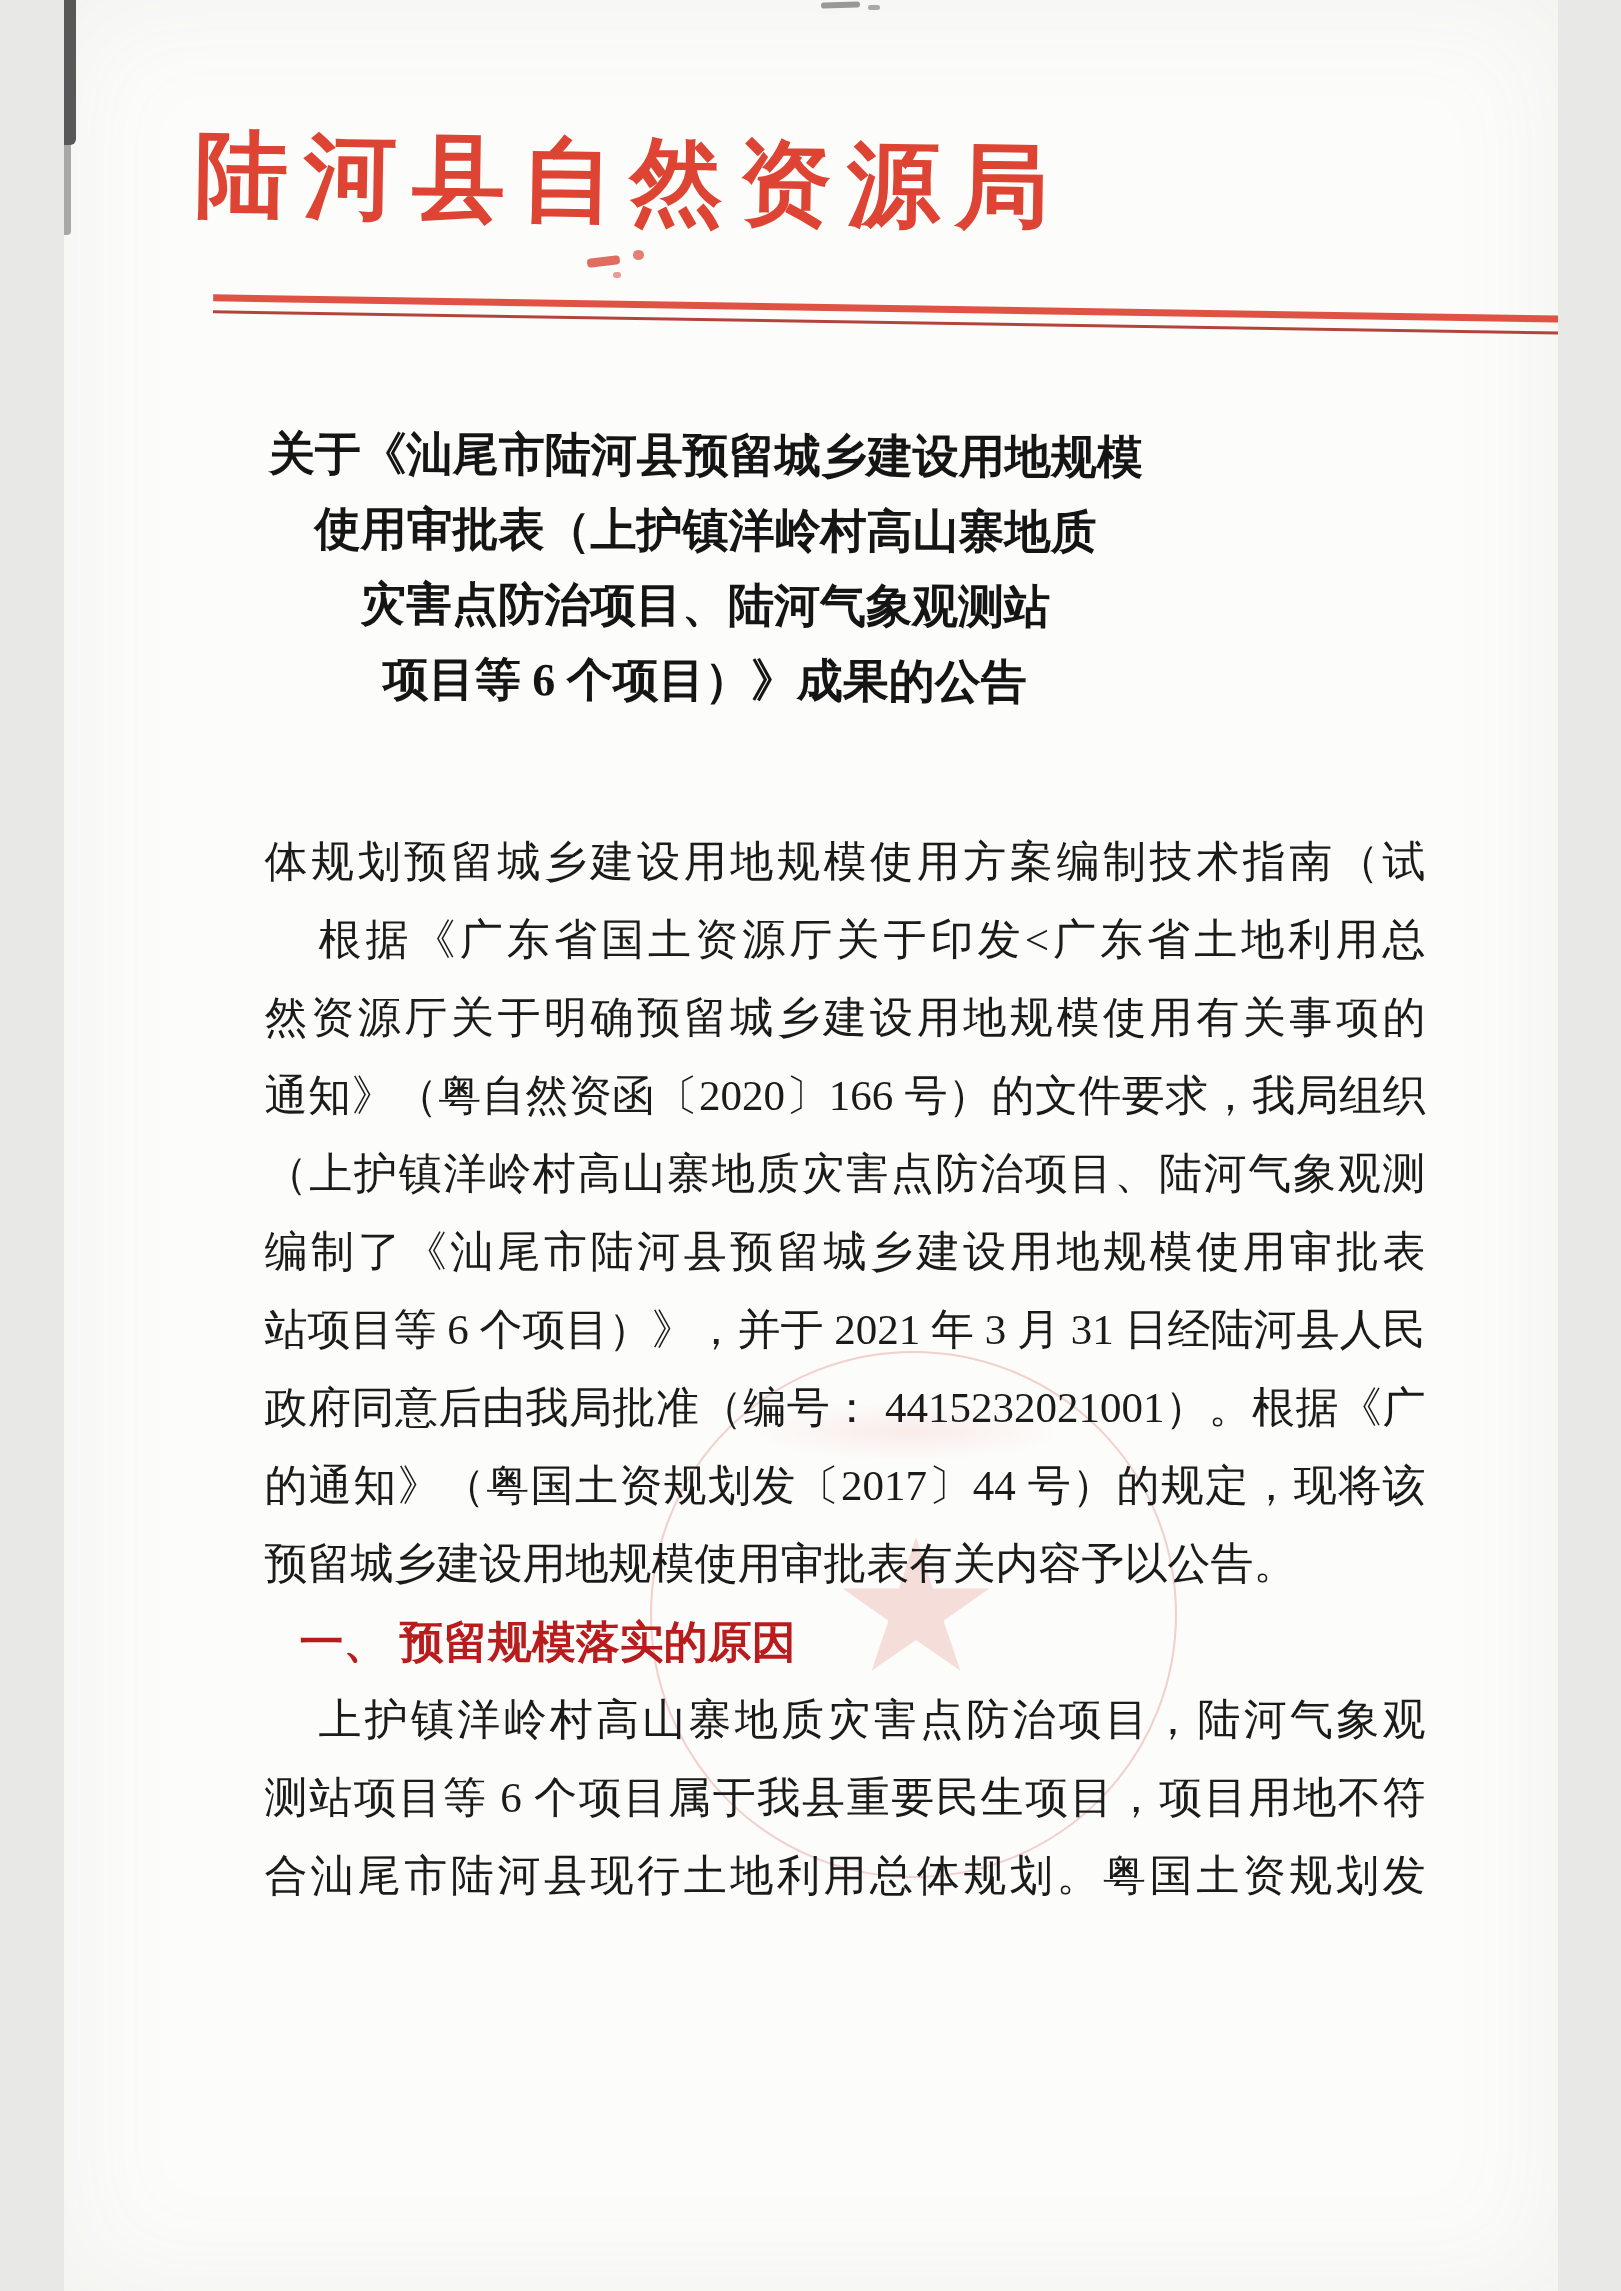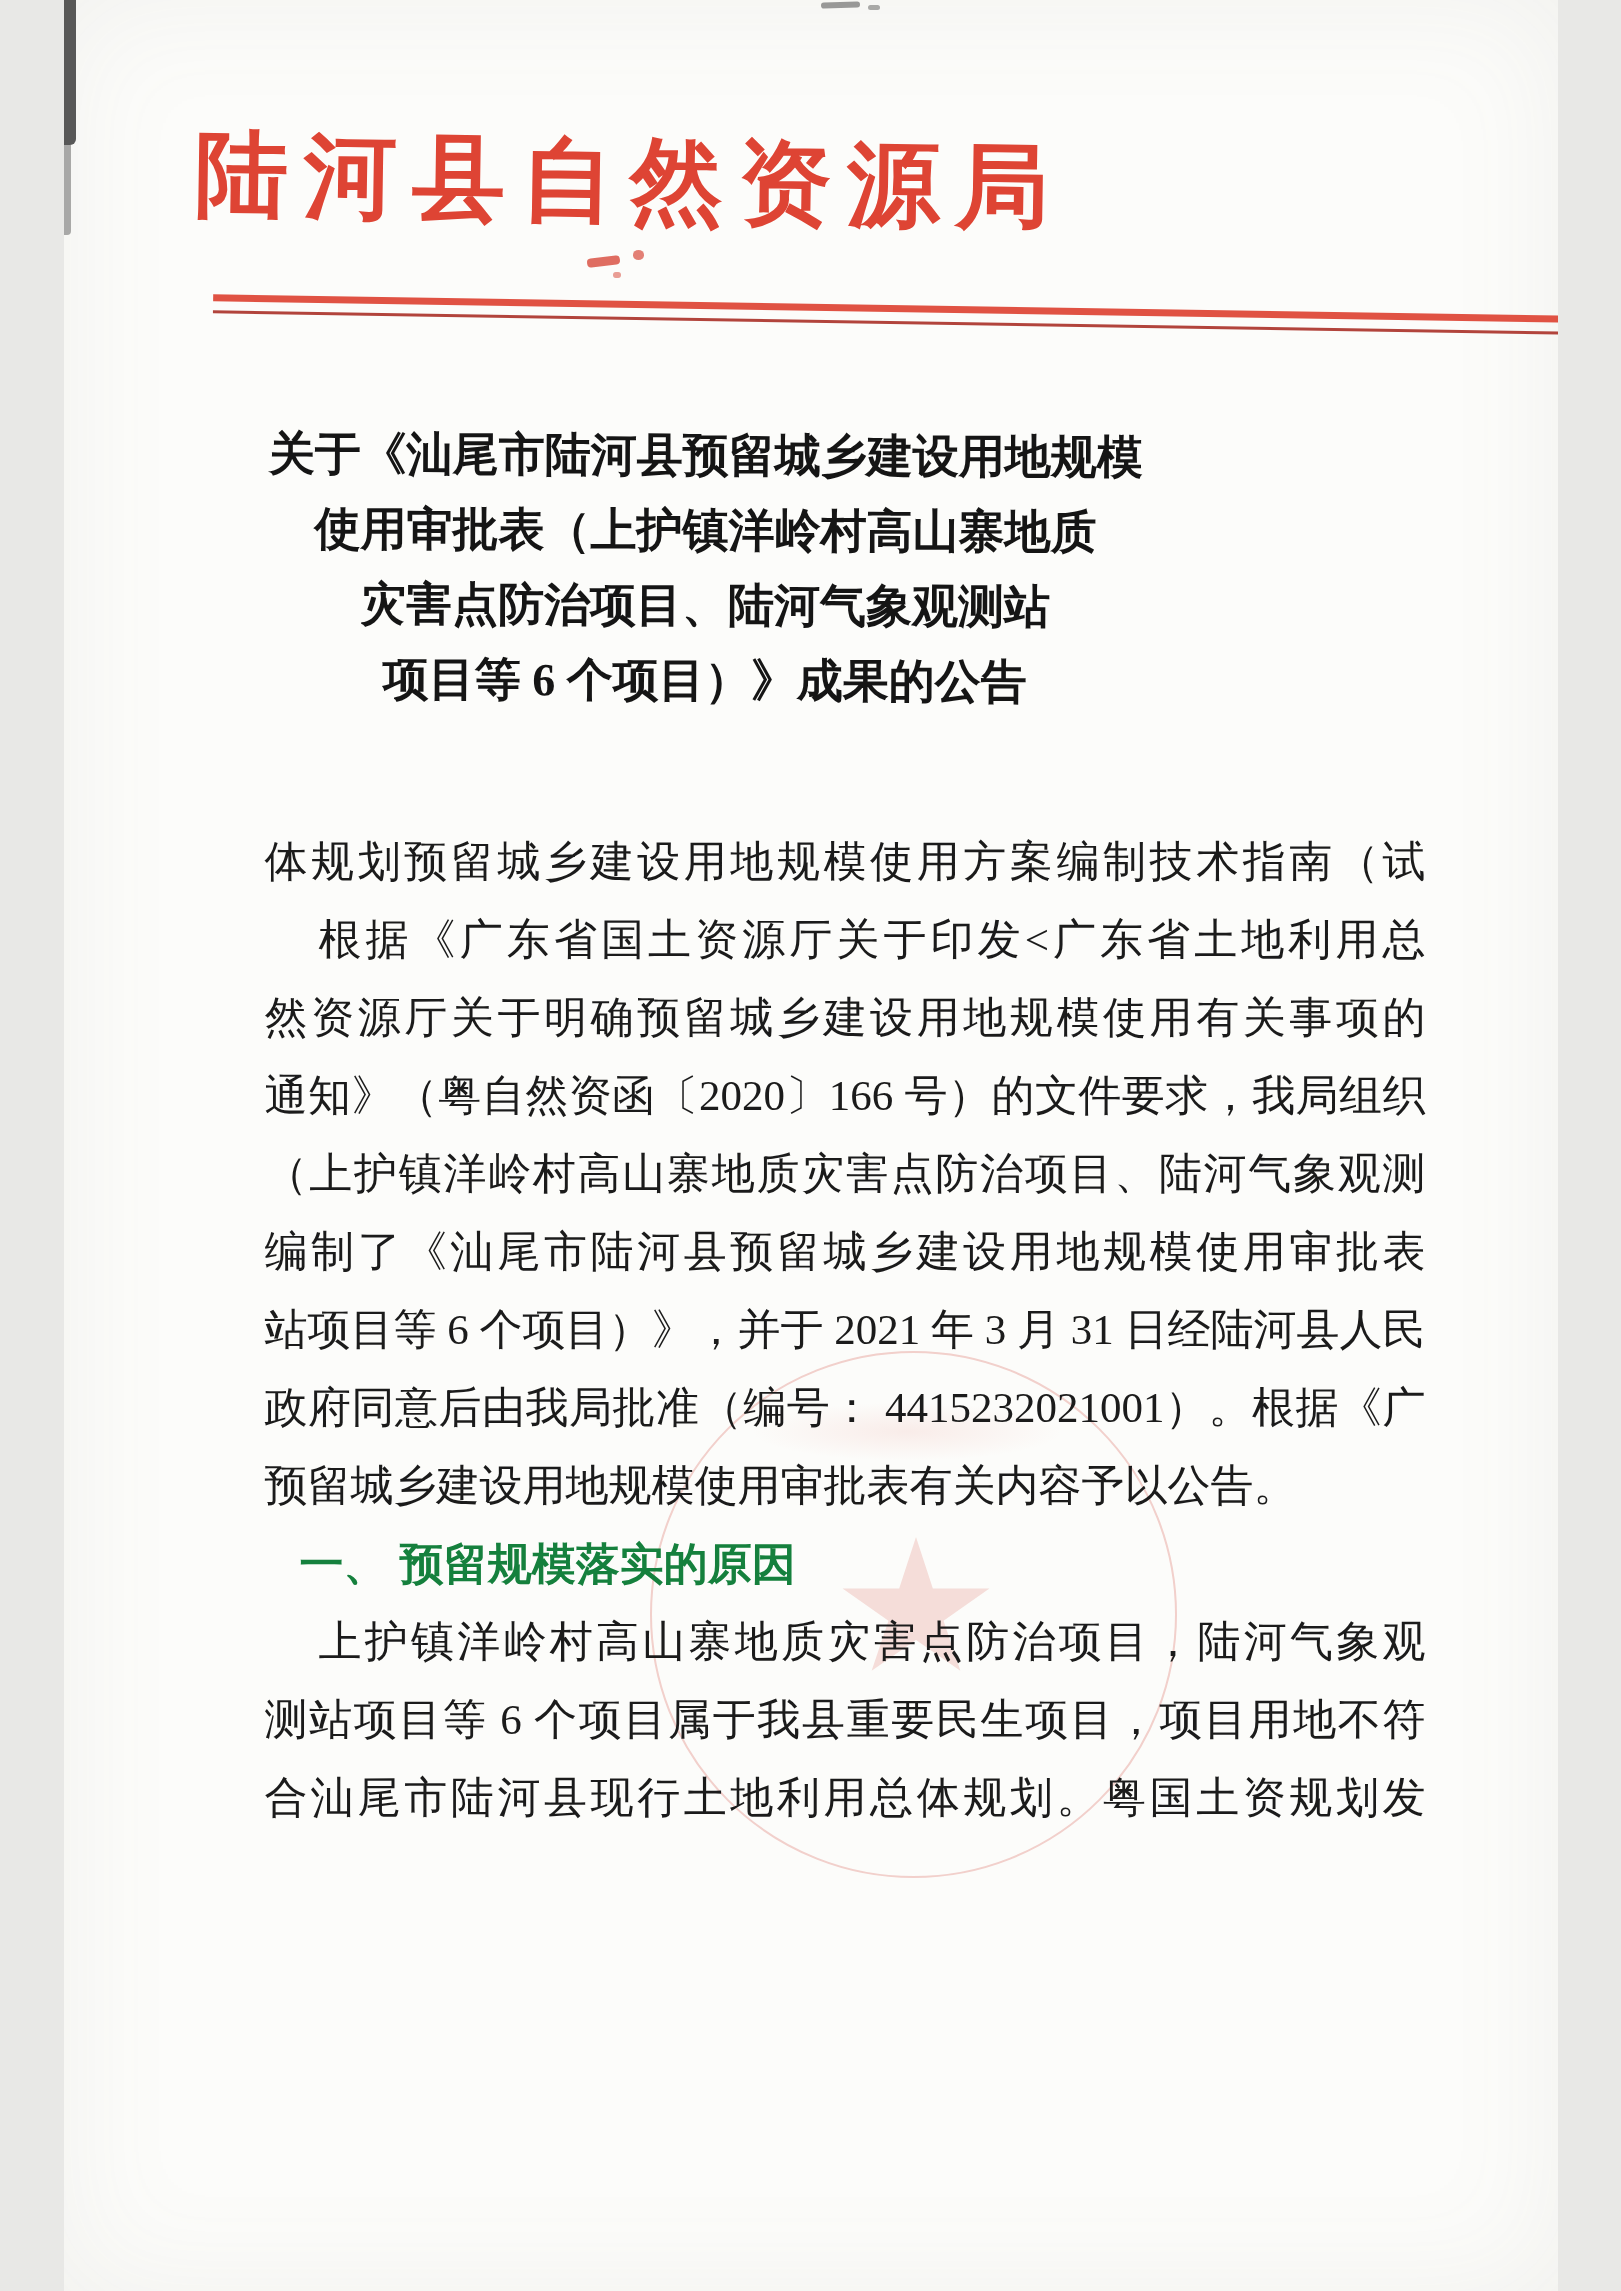--- a/index.html
+++ b/index.html
@@ -56,21 +56,21 @@
   .bline{
     font-size:43px;line-height:78px;height:78px;
     text-align:justify;text-align-last:justify;
     color:var(--text_black,#1b1b1b);
   }
   .bline.indent{text-indent:54px;}
   .bline.short{text-align-last:left;}
   .bline.heading{
     font-family:"Liberation Sans","DejaVu Sans",sans-serif;
     font-weight:700;font-size:44px;
-    text-align-last:left;text-indent:35px;color:#15803d;
+    text-align-last:left;text-indent:35px;color:#b91c1c;
   }
 
   
   .seal-circle{
     position:absolute;left:586px;top:1351px;width:523px;height:523px;
     border:2.9px solid rgba(210,75,62,.25);border-radius:50%;
   }
   .seal-star{
     position:absolute;left:776px;top:1537px;width:153px;height:147px;
     background:rgba(222,115,102,.22);
@@ -114,20 +114,21 @@
 
   <div class="body-block">
     <div class="bline">体规划预留城乡建设用地规模使用方案编制技术指南（试</div>
     <div class="bline indent">根据《广东省国土资源厅关于印发&lt;广东省土地利用总</div>
     <div class="bline">然资源厅关于明确预留城乡建设用地规模使用有关事项的</div>
     <div class="bline">通知》（粤自然资函〔2020〕166 号）的文件要求，我局组织</div>
     <div class="bline">（上护镇洋岭村高山寨地质灾害点防治项目、陆河气象观测</div>
     <div class="bline">编制了《汕尾市陆河县预留城乡建设用地规模使用审批表</div>
     <div class="bline">站项目等 6 个项目）》，并于 2021 年 3 月 31 日经陆河县人民</div>
     <div class="bline">政府同意后由我局批准（编号： 4415232021001）。根据《广</div>
+    <div class="bline">的通知》（粤国土资规划发〔2017〕44 号）的规定，现将该</div>
     <div class="bline short">预留城乡建设用地规模使用审批表有关内容予以公告。</div>
 
     <div class="bline heading">一、 预留规模落实的原因</div>
 
     <div class="bline indent">上护镇洋岭村高山寨地质灾害点防治项目，陆河气象观</div>
     <div class="bline">测站项目等 6 个项目属于我县重要民生项目，项目用地不符</div>
     <div class="bline">合汕尾市陆河县现行土地利用总体规划。粤国土资规划发</div>
   </div>
 
 </div>

